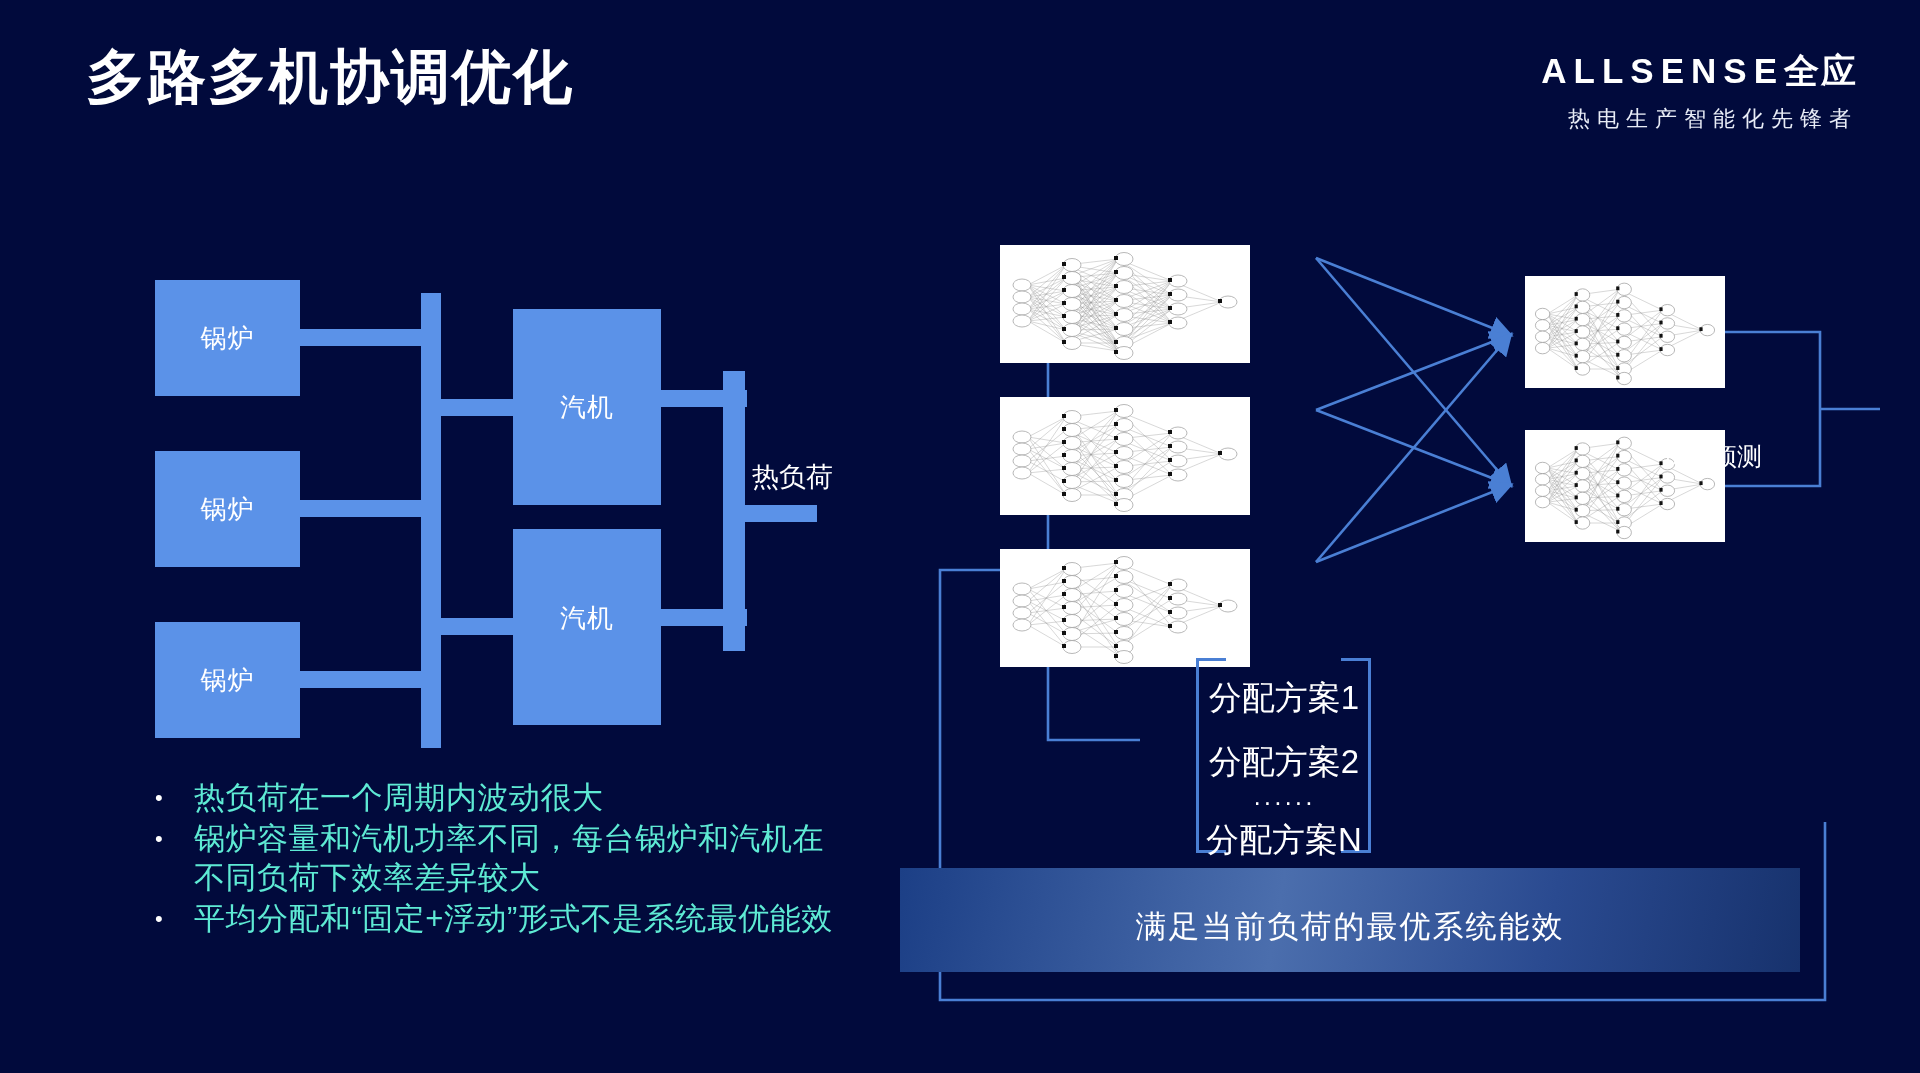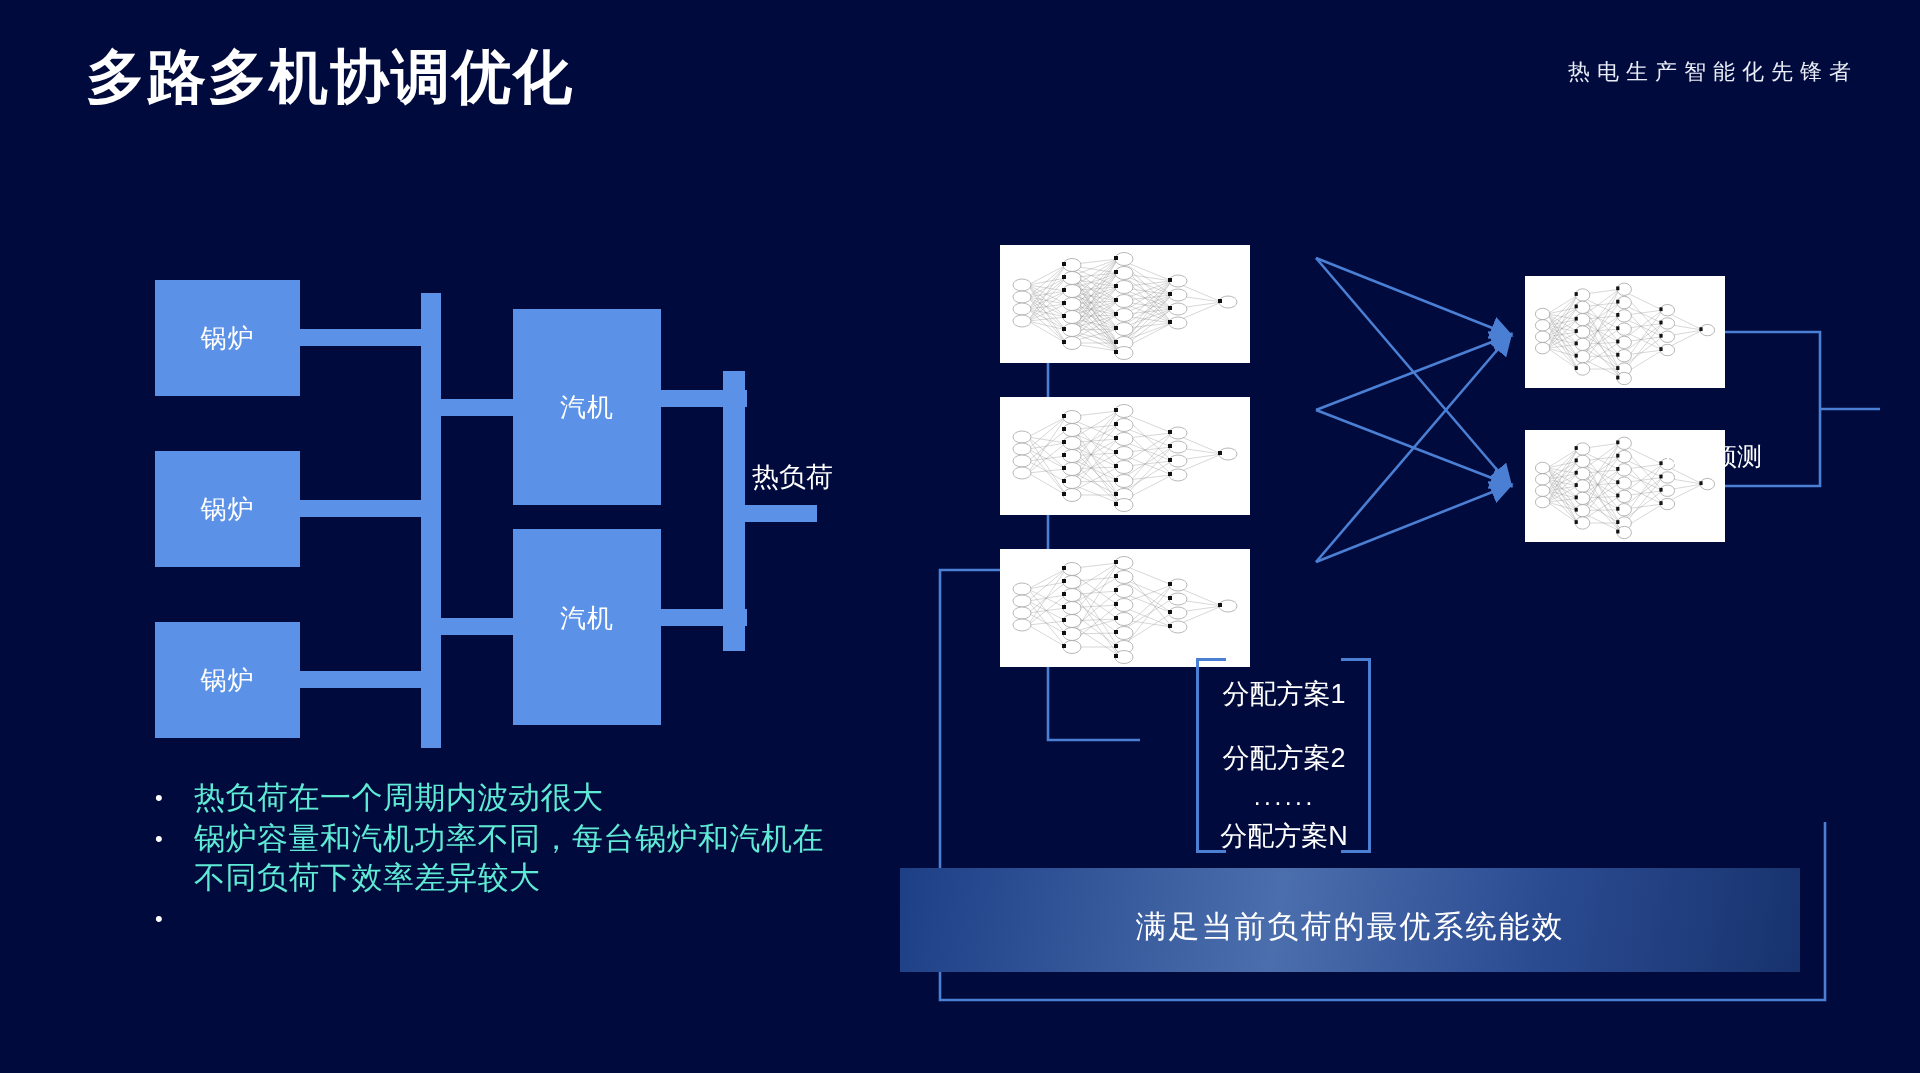--- a/index.html
+++ b/index.html
@@ -155,21 +155,21 @@
     top: 658px;
     width: 240px;
     height: 195px;
   }
   .brk { position: absolute; background: #4a7fd4; }
   .scheme-item {
     position: absolute;
     left: 0;
     width: 240px;
     text-align: center;
-    font-size: 27px;
+    font-size: 33px;
     color: #ffffff;
     white-space: nowrap;
   }
   .scheme-dots {
     position: absolute;
     left: 0;
     width: 240px;
     text-align: center;
     font-size: 25px;
     letter-spacing: 2px;
@@ -197,20 +197,23 @@
   }
 </style>
 </head>
 <body>
 
 <div id="slide">
 
   <div class="page-title">多路多机协调优化</div>
 
   <div class="logo-block">
+    <div class="logo-main">
+      <span>ALLSENSE</span><span class="cn">全应</span>
+    </div>
     <div class="logo-tag">热电生产智能化先锋者</div>
   </div>
 
   <div class="schematic">
 
     <div class="blk" style="left:155px; top:263px; width:145px; height:116px;">
       <span>锅炉</span>
     </div>
     <div class="blk" style="left:155px; top:434px; width:145px; height:116px;">
       <span>锅炉</span>
@@ -249,20 +252,21 @@
     <div class="bullet-row">
       <div class="bullet-dot">•</div>
       <div class="bullet-text">热负荷在一个周期内波动很大</div>
     </div>
     <div class="bullet-row">
       <div class="bullet-dot">•</div>
       <div class="bullet-text">锅炉容量和汽机功率不同，每台锅炉和汽机在不同负荷下效率差异较大</div>
     </div>
     <div class="bullet-row">
       <div class="bullet-dot">•</div>
+      <div class="bullet-text">平均分配和“固定+浮动”形式不是系统最优能效</div>
     </div>
   </div>
 
   <div class="nn-area">
 
     <svg class="conn-svg" viewBox="0 0 1040 860">
       <defs>
         <marker id="ar" markerWidth="9" markerHeight="9" refX="7.5" refY="4.5" orient="auto">
           <path d="M0,0 L9,4.5 L0,9 z" fill="#4a7fd4"></path>
         </marker>

